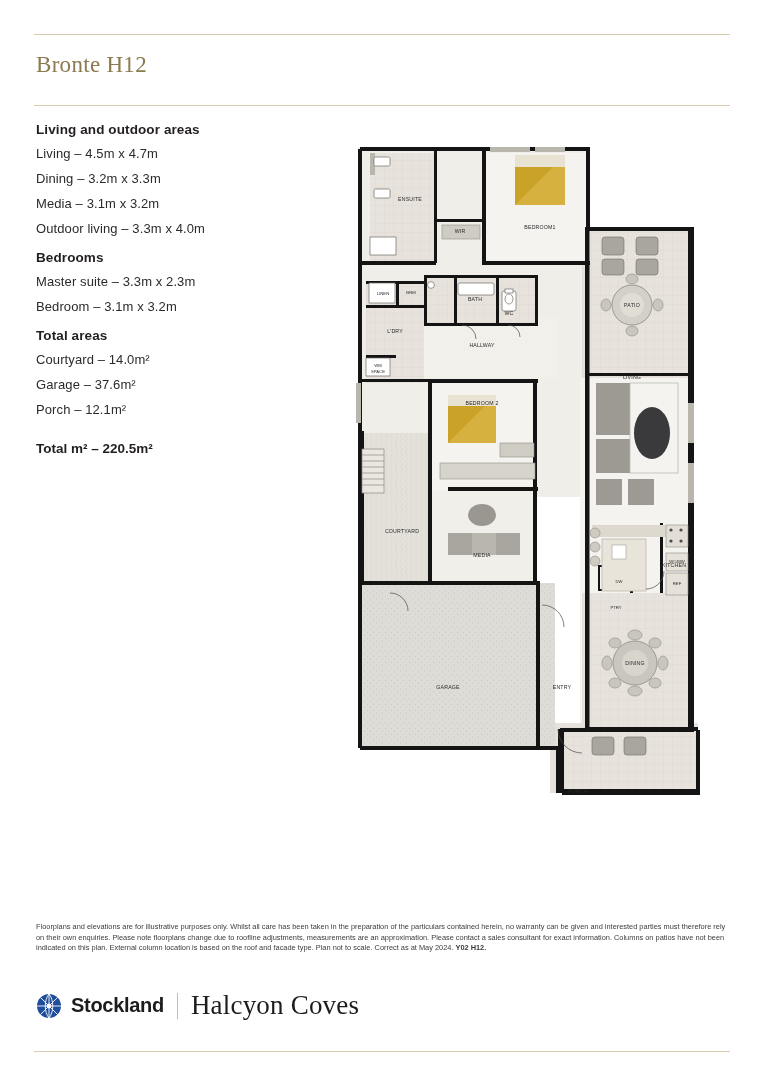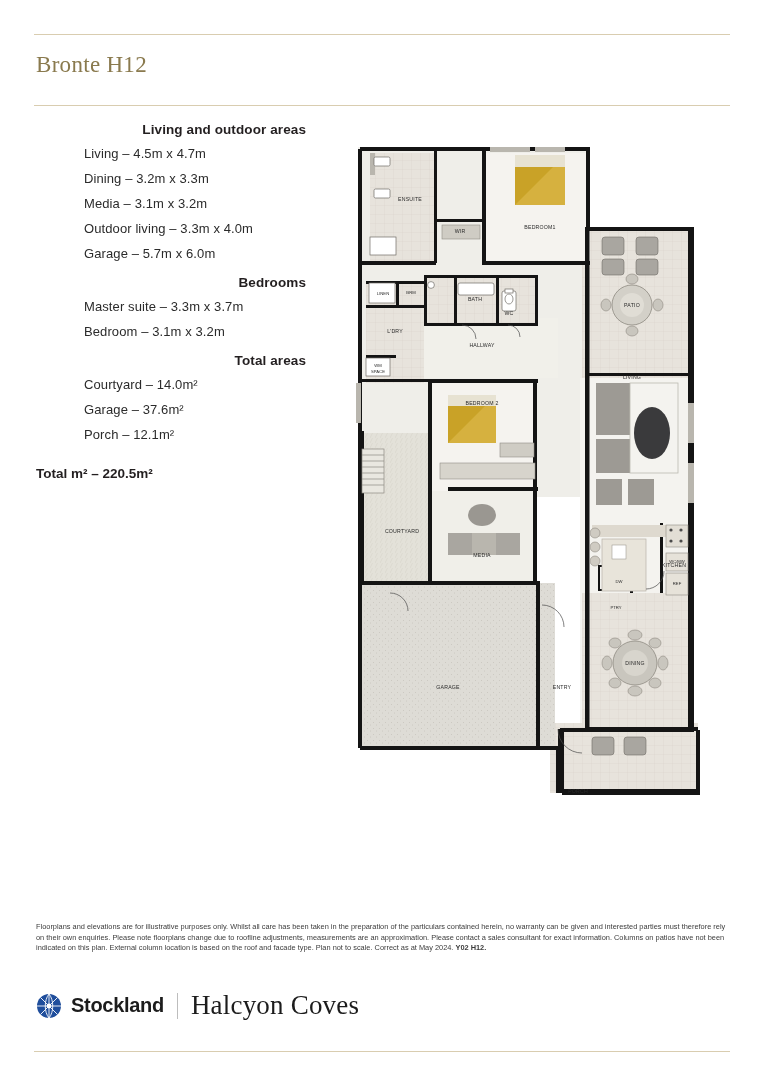--- a/index.html
+++ b/index.html
@@ -32,24 +32,24 @@
   .title-rule {
     position: absolute; left: 34px; right: 34px; top: 105px;
     height: 1px; background: #d9cdb0;
   }
 
   
   .specs { position: absolute; left: 36px; top: 122px; width: 270px; }
   .spec-group { margin-bottom: 14px; }
   .spec-head {
     font-size: 13.5px; font-weight: bold; color: #231f20;
-    margin-bottom: 9px; letter-spacing: .1px; text-align: right;
+    margin-bottom: 9px; letter-spacing: .1px;
   }
   .spec-line {
-    font-size: 13px; color: #2b2b2b; margin-bottom: 10px; letter-spacing: .1px; margin-left: 48px;
+    font-size: 13px; color: #2b2b2b; margin-bottom: 10px; letter-spacing: .1px;
   }
   .spec-total {
     font-size: 13.5px; font-weight: bold; margin-top: 24px;
   }
 
   
   .footer-text {
     position: absolute; left: 36px; top: 922px; width: 692px;
     font-size: 7.4px; line-height: 1.45; color: #3b3b3b;
   }
@@ -91,26 +91,25 @@
   <div class="title-rule"></div>
 
   <div class="specs">
 
     <div class="spec-group">
       <div class="spec-head">Living and outdoor areas</div>
       <div class="spec-line">Living – 4.5m x 4.7m</div>
       <div class="spec-line">Dining – 3.2m x 3.3m</div>
       <div class="spec-line">Media – 3.1m x 3.2m</div>
       <div class="spec-line">Outdoor living – 3.3m x 4.0m</div>
-      <div class="spec-line">Garage – 5.7m x 6.0m</div>
     </div>
 
     <div class="spec-group">
       <div class="spec-head">Bedrooms</div>
-      <div class="spec-line">Master suite – 3.3m x 3.7m</div>
+      <div class="spec-line">Master suite – 3.3m x 2.3m</div>
       <div class="spec-line">Bedroom – 3.1m x 3.2m</div>
     </div>
 
     <div class="spec-group">
       <div class="spec-head">Total areas</div>
       <div class="spec-line">Courtyard – 14.0m²</div>
       <div class="spec-line">Garage – 37.6m²</div>
       <div class="spec-line">Porch – 12.1m²</div>
     </div>
 

